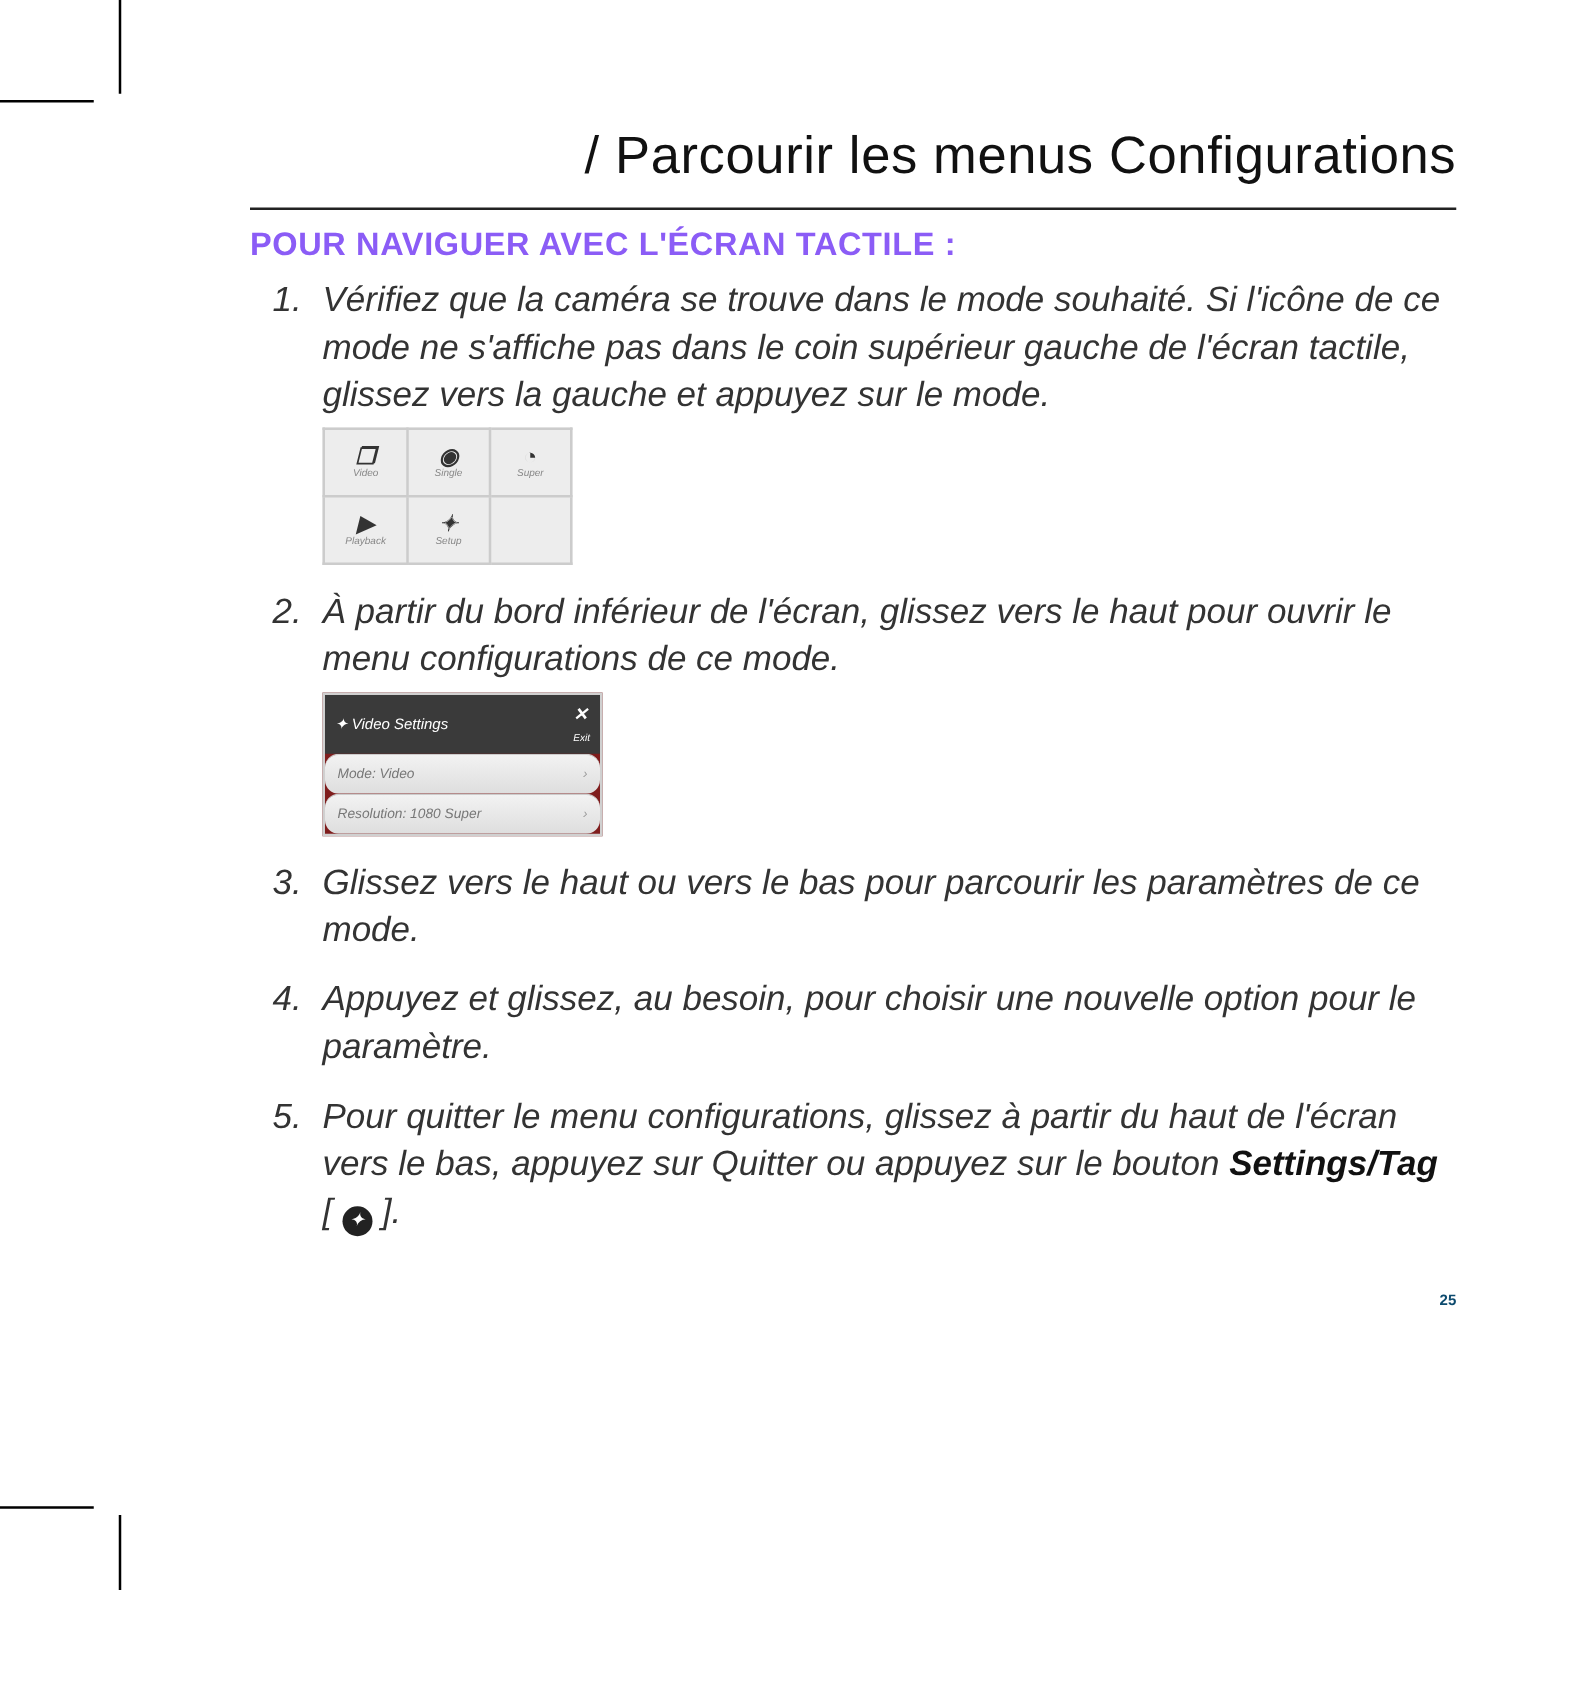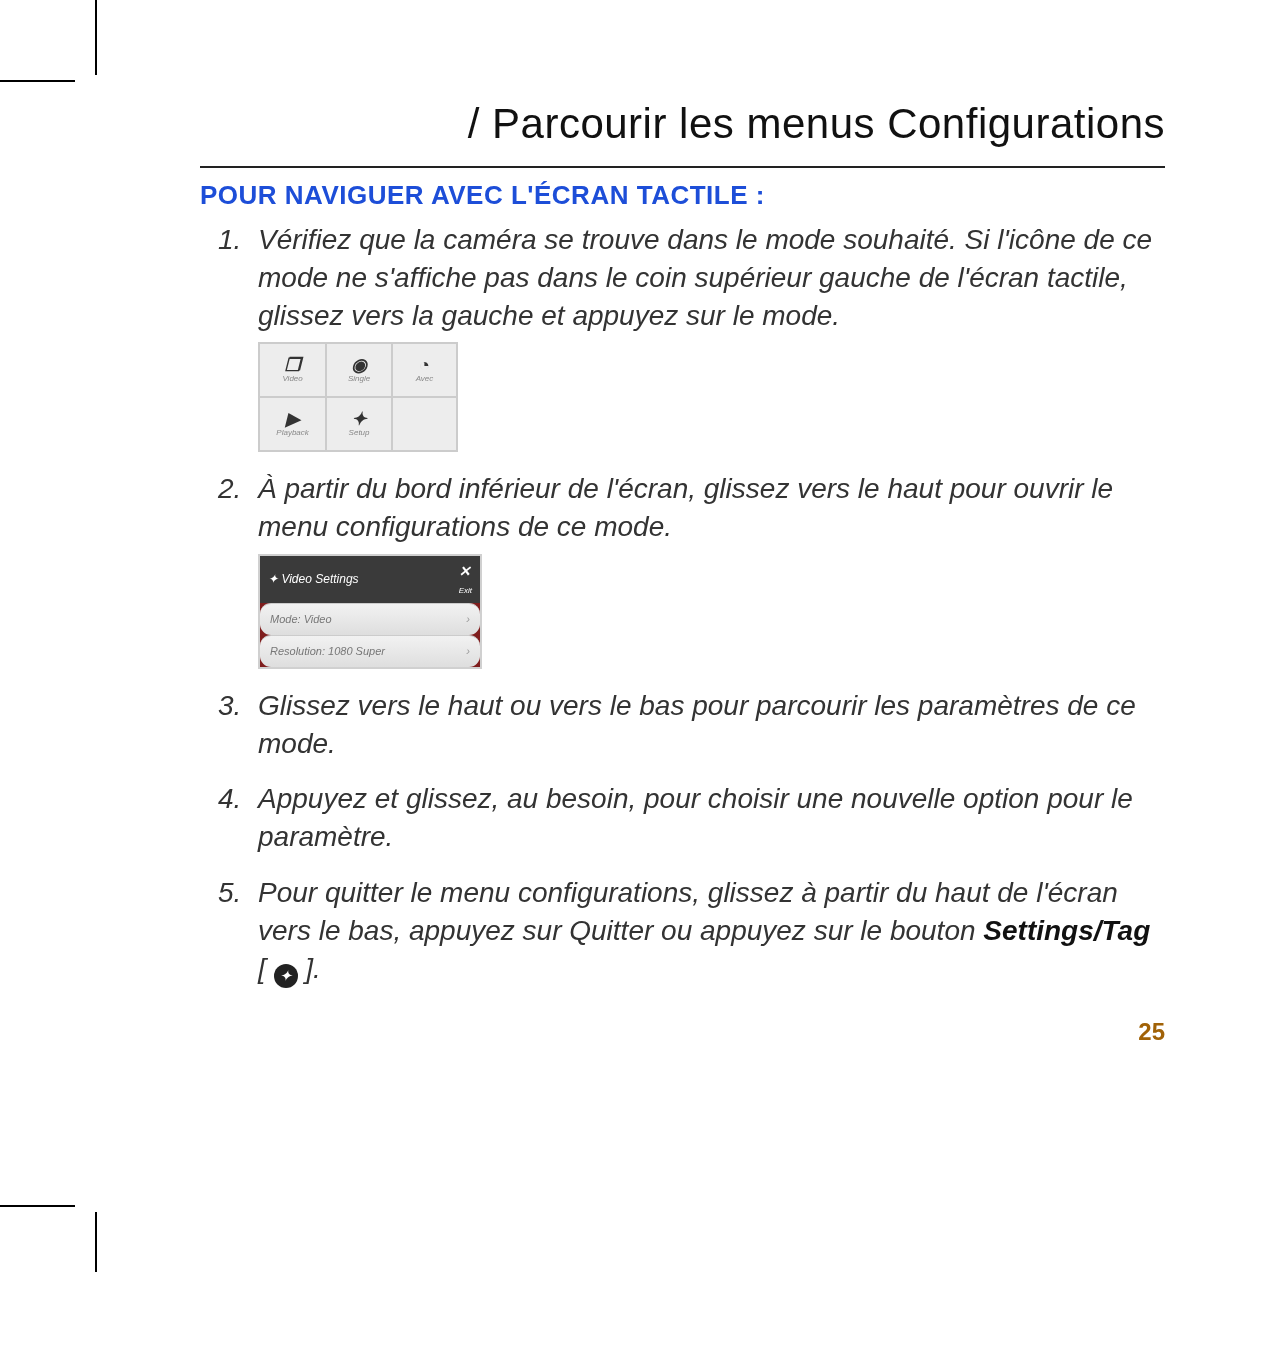--- a/index.html
+++ b/index.html
@@ -47,21 +47,21 @@
     font-size: 28px;
     line-height: 1.35;
     color: #333;
     margin: 28px 0 26px 0;
     font-weight: 300;
   }
 
   h2.section {
     font-size: 26px;
     font-weight: 700;
-    color: #1d4ed8;
+    color: #8b5cf6;
     letter-spacing: 0.5px;
     margin: 0 0 10px 0;
   }
 
   ol.steps {
     list-style: none;
     padding: 0;
     margin: 0 0 0 18px;
     counter-reset: step;
   }
@@ -154,23 +154,23 @@
     align-items: center;
     justify-content: center;
     font-size: 15px;
     vertical-align: -3px;
   }
 
   .pagenum {
     position: absolute;
     right: 0;
     bottom: -40px;
-    font-size: 24px;
+    font-size: 12px;
     font-weight: 700;
-    color: #a16207;
+    color: #0c4a6e;
   }
 
   .bold { font-weight: 700; color: #111; }
 </style>
 </head>
 <body>
 
 <div class="page">
 
   <div class="crop-mark cm-top-v"></div>
@@ -196,21 +196,21 @@
               <td>
                 <span class="micon">❐</span>
                 <span>Video</span>
               </td>
               <td>
                 <span class="micon">◉</span>
                 <span>Single</span>
               </td>
               <td>
                 <span class="micon">◔</span>
-                <span>Avec</span>
+                <span>Super</span>
               </td>
             </tr>
             <tr>
               <td>
                 <span class="micon">▶</span>
                 <span>Playback</span>
               </td>
               <td>
                 <span class="micon">✦</span>
                 <span>Setup</span>

